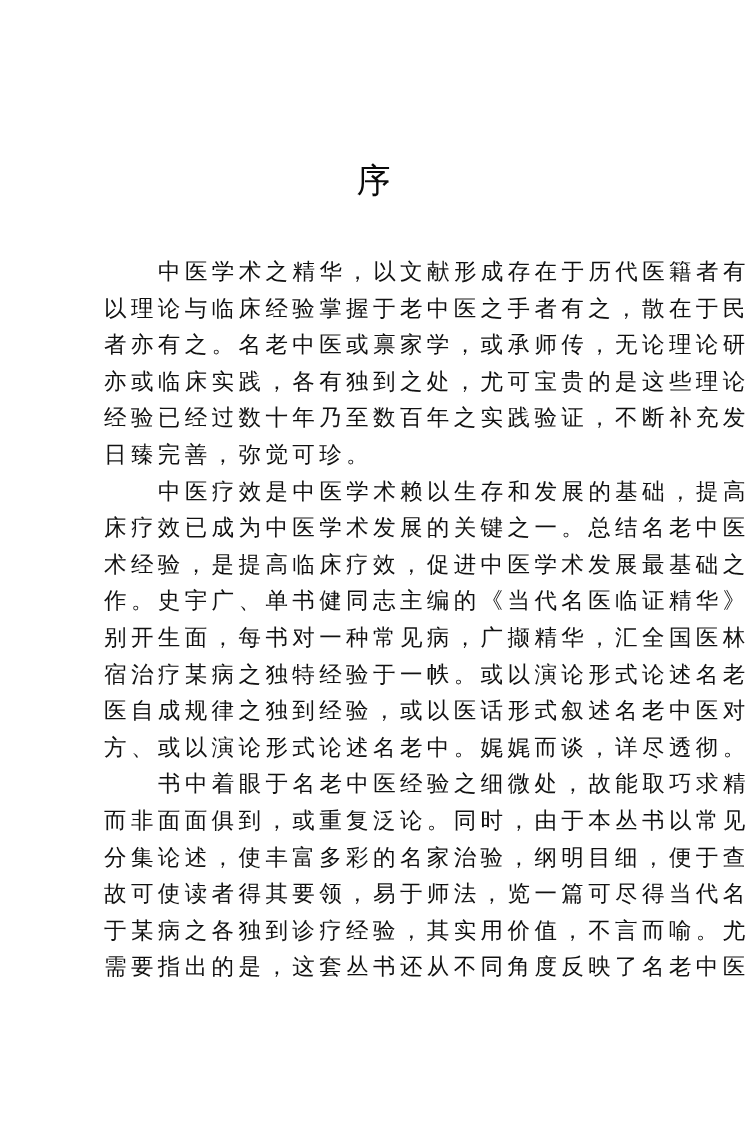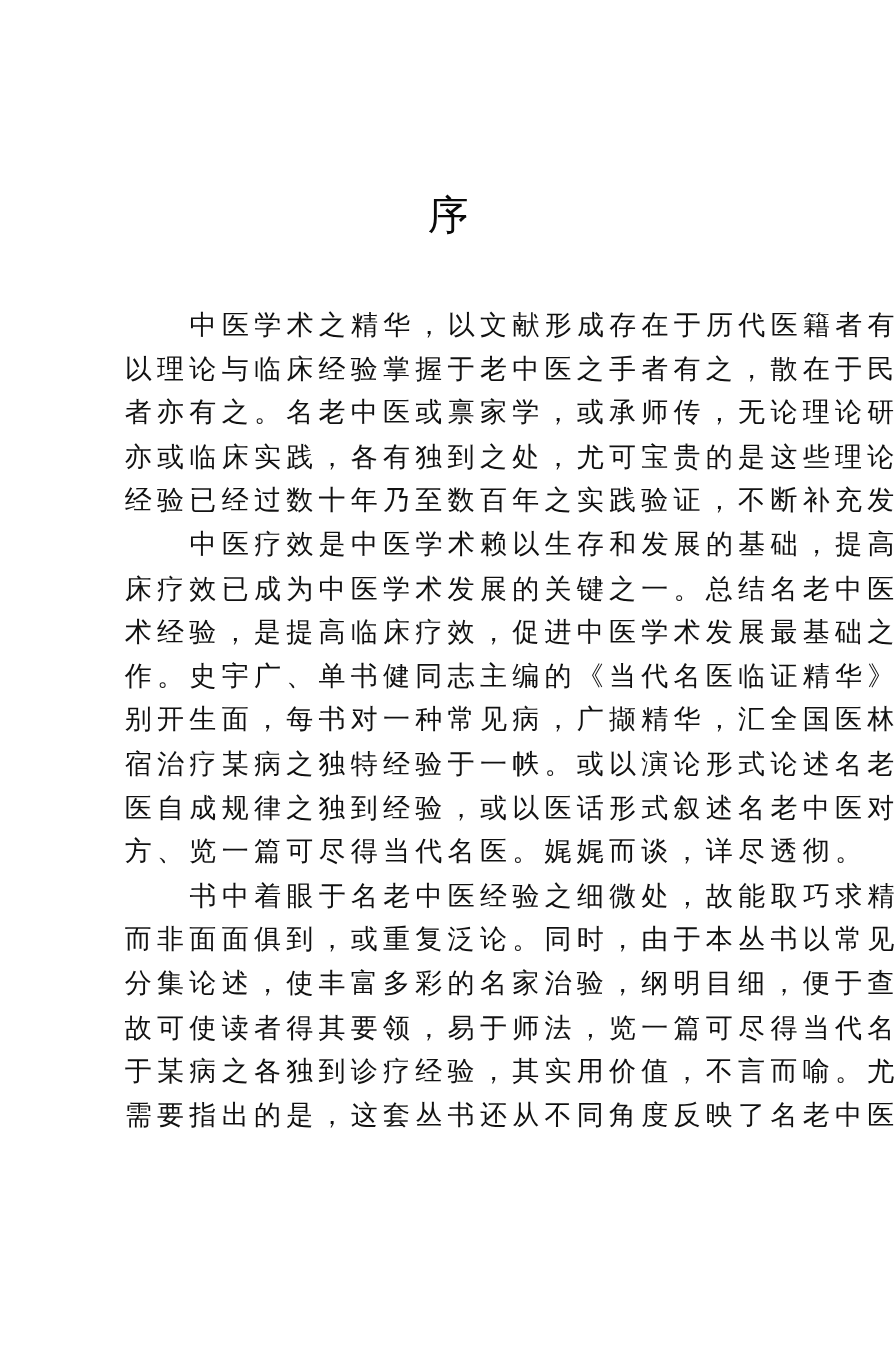--- a/index.html
+++ b/index.html
@@ -58,29 +58,30 @@
 <div class="page">
   <div class="title">序</div>
 
   <div class="body-text">
 
     <span class="line indent">中医学术之精华，以文献形成存在于历代医籍者有之，</span>
     <span class="line">以理论与临床经验掌握于老中医之手者有之，散在于民间</span>
     <span class="line">者亦有之。名老中医或禀家学，或承师传，无论理论研究</span>
     <span class="line">亦或临床实践，各有独到之处，尤可宝贵的是这些理论与</span>
     <span class="line">经验已经过数十年乃至数百年之实践验证，不断补充发展，</span>
+    <span class="line">日臻完善，弥觉可珍。</span>
 
     <span class="line indent">中医疗效是中医学术赖以生存和发展的基础，提高临</span>
     <span class="line">床疗效已成为中医学术发展的关键之一。总结名老中医学</span>
     <span class="line">术经验，是提高临床疗效，促进中医学术发展最基础之工</span>
     <span class="line">作。史宇广、单书健同志主编的《当代名医临证精华》丛书，</span>
     <span class="line">别开生面，每书对一种常见病，广撷精华，汇全国医林名</span>
     <span class="line">宿治疗某病之独特经验于一帙。或以演论形式论述名老中</span>
     <span class="line">医自成规律之独到经验，或以医话形式叙述名老中医对某</span>
-    <span class="line">方、览一篇可尽得当代名医。娓娓而谈，详尽透彻。</span>
+    <span class="line">方、或以演论形式论述名老中。娓娓而谈，详尽透彻。</span>
 
     <span class="line indent">书中着眼于名老中医经验之细微处，故能取巧求精，</span>
     <span class="line">而非面面俱到，或重复泛论。同时，由于本丛书以常见病</span>
     <span class="line">分集论述，使丰富多彩的名家治验，纲明目细，便于查阅，</span>
     <span class="line">故可使读者得其要领，易于师法，览一篇可尽得当代名医</span>
     <span class="line">于某病之各独到诊疗经验，其实用价值，不言而喻。尤其</span>
     <span class="line">需要指出的是，这套丛书还从不同角度反映了名老中医各</span>
   </div>
 </div>
 

